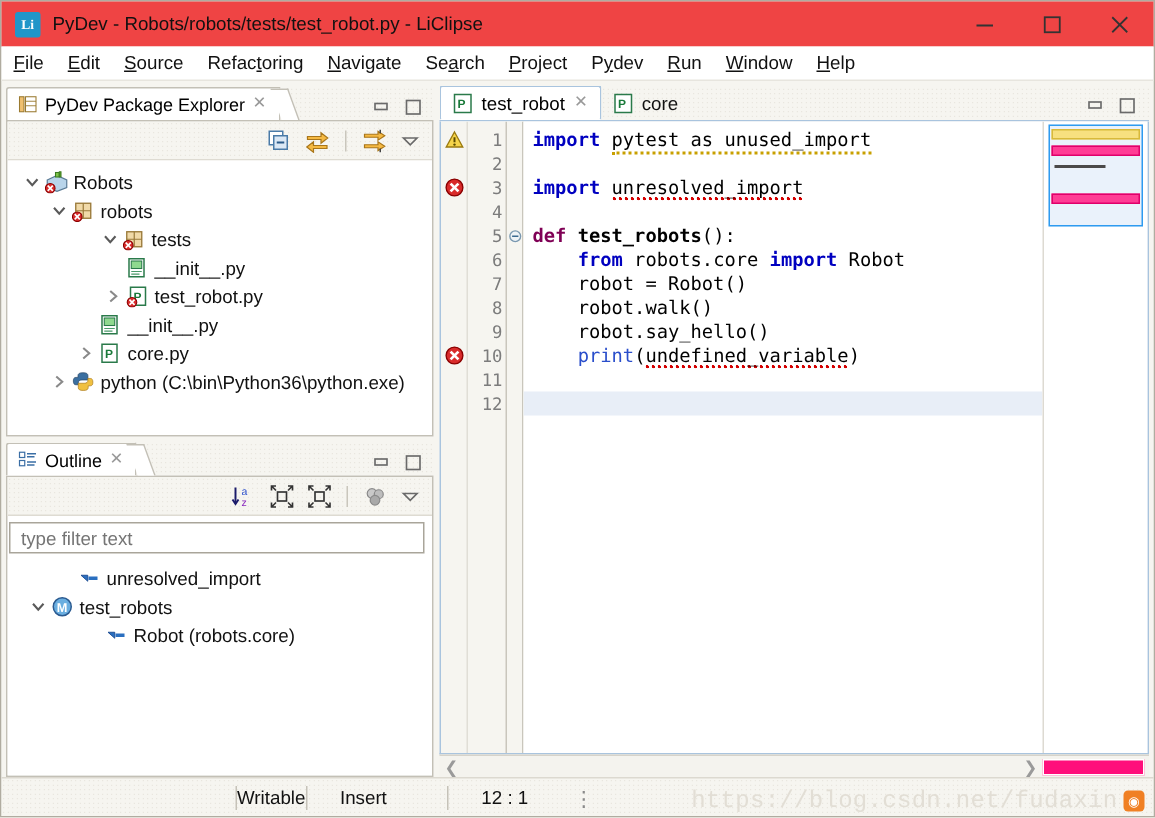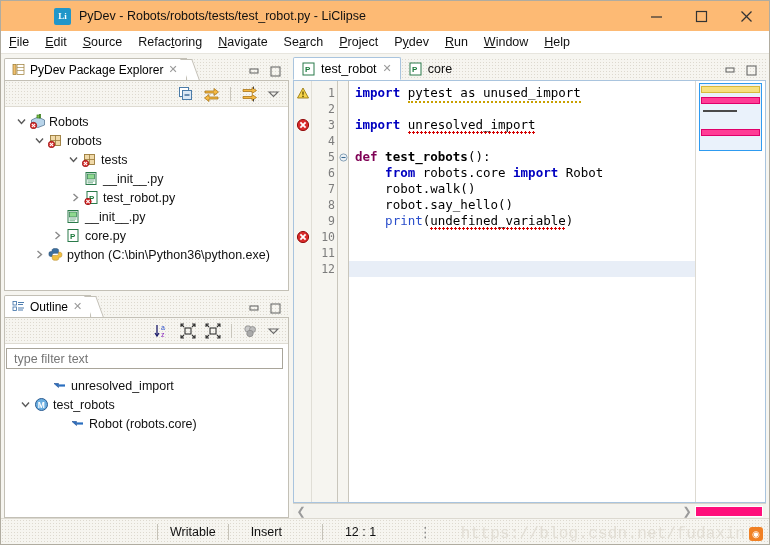--- a/index.html
+++ b/index.html
@@ -19,26 +19,25 @@
     width: 770px; height: 545px;
     background: #f6f5f0;
     border: 1px solid #b0aca0;
     display: flex;
     flex-direction: column;
   }
 
   
   .titlebar {
     height: 30px;
-    background: #fdba74;
+    background: #ef4444;
     display: flex;
     align-items: center;
     flex: 0 0 auto;
     border-bottom: none;
-    padding-left: 44px;
   }
   .app-icon {
     width: 17px; height: 17px;
     margin-left: 9px; margin-right: 8px;
     background: #2196c9;
     border-radius: 2px;
     position: relative;
     flex: 0 0 auto;
   }
   .app-icon::after {
@@ -339,21 +338,21 @@
     flex: 0 0 auto;
     display:flex; align-items:center;
     background:#f6f5f0;
     border-top: 1px solid #dcd9d0;
     position: relative;
     font-size: 12.5px;
   }
   .st-seg {
     display:flex; align-items:center;
     height:16px;
-    padding: 0 12px;
+    padding: 0 0;
     border-left:1px solid #c5c2b8;
     color:#111;
   }
   .st-spacer { width: 156px; }
   .st-dots { margin-left: 30px; color:#8a8a8a; letter-spacing:0; line-height:8px; font-size:14px;}
   .watermark {
     position:absolute;
     right: 24px; top: 6px;
     color: #e2ded5;
     font-size: 16px;
@@ -778,20 +777,21 @@
             <div class="fline"></div>
           </div>
         <div class="code" id="code">
             <div class="caret-line" style="top: 180px;"></div>
             <div class="cl" style="position: relative; z-index: 1;"><span class="kw2">import</span><span> </span><span class="warn-underline">pytest as unused_import</span></div>
             <div class="cl" style="position: relative; z-index: 1;">&nbsp;</div>
             <div class="cl" style="position: relative; z-index: 1;"><span class="kw2">import</span><span> </span><span class="err-underline">unresolved_import</span></div>
             <div class="cl" style="position: relative; z-index: 1;">&nbsp;</div>
             <div class="cl" style="position: relative; z-index: 1;"><span class="kw">def</span><span> </span><span class="fn">test_robots</span><span>():</span></div>
             <div class="cl" style="position: relative; z-index: 1;"><span>    </span><span class="kw2">from</span><span> robots.core </span><span class="kw2">import</span><span> Robot</span></div>
+            <div class="cl" style="position: relative; z-index: 1;"><span>    robot = Robot()</span></div>
             <div class="cl" style="position: relative; z-index: 1;"><span>    robot.walk()</span></div>
             <div class="cl" style="position: relative; z-index: 1;"><span>    robot.say_hello()</span></div>
             <div class="cl" style="position: relative; z-index: 1;"><span>    </span><span class="blue">print</span><span>(</span><span class="err-underline">undefined_variable</span><span>)</span></div>
             <div class="cl" style="position: relative; z-index: 1;">&nbsp;</div>
             <div class="cl" style="position: relative; z-index: 1;">&nbsp;</div>
           </div>
         <div class="overview">
           <div class="ov-box"></div>
           <div class="ov-bar" style="top:5px;background:#f7e07f;border:1px solid #d8b93a;"></div>
           <div class="ov-bar" style="top:16px;background:#ff3d95;border:1px solid #e0006a;"></div>

